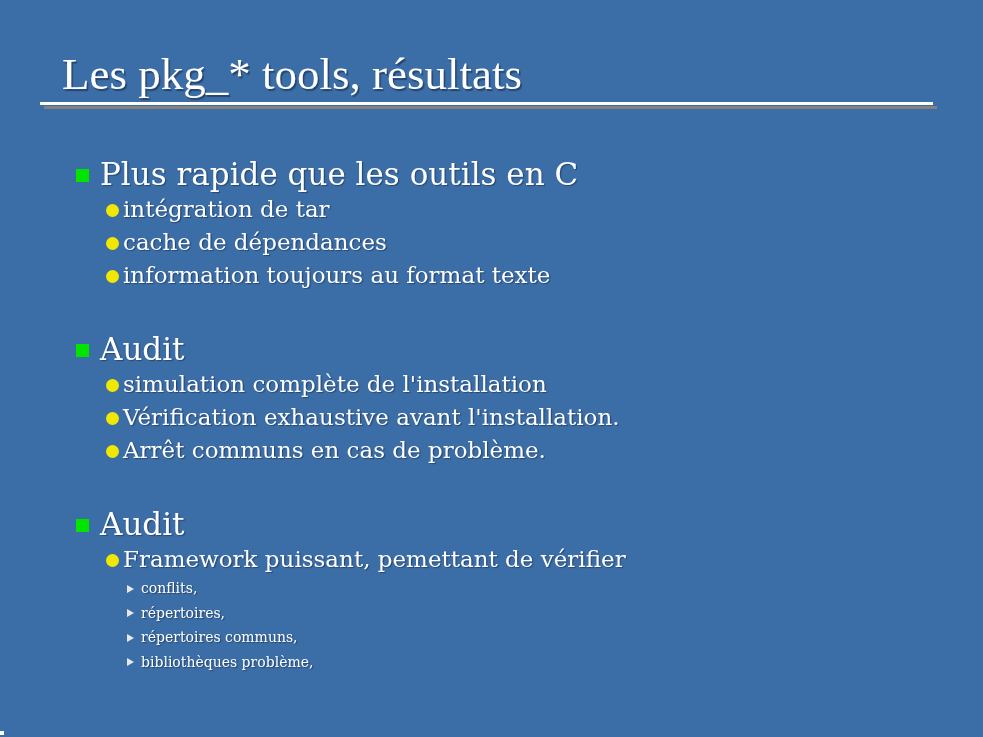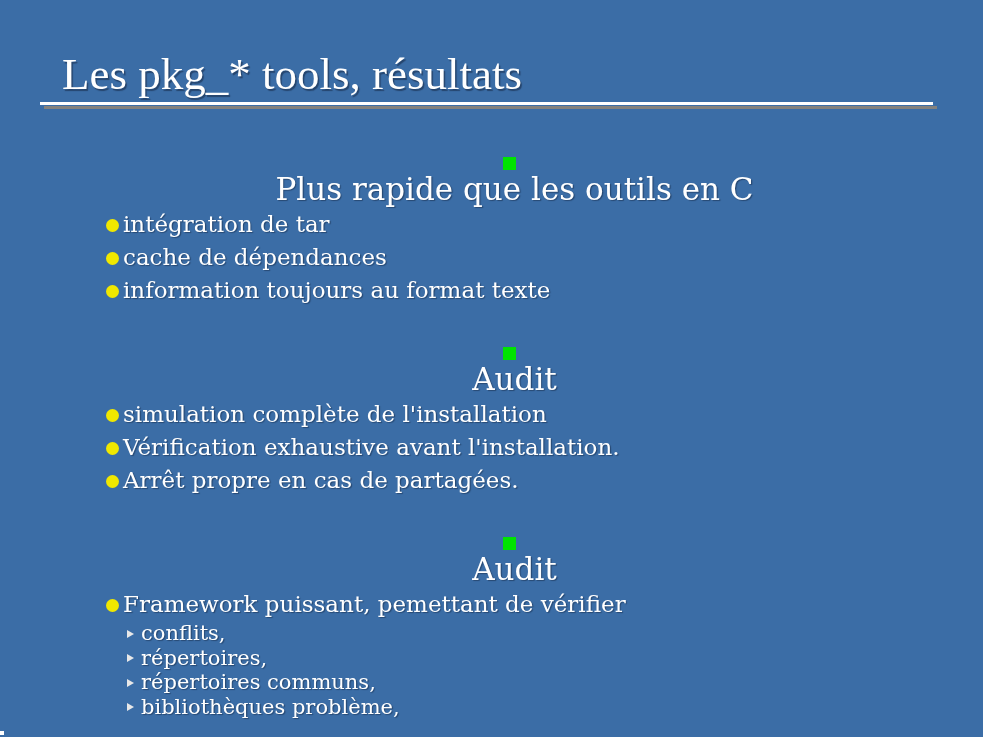--- a/index.html
+++ b/index.html
@@ -40,21 +40,20 @@
     position: absolute;
     left: 76px; top: 155px; right: 30px;
     text-shadow: 1.2px 1.2px 1px rgba(10, 20, 40, 0.40);
   }
   .section + .section { margin-top: 38px; }
 
   .l1 {
     display: flex; align-items: center;
     font-size: 31px; line-height: 38px;
     white-space: nowrap;
-    flex-direction: column;
   }
   .sq {
     width: 13px; height: 13px; flex: none;
     margin-right: 11px; margin-top: 2px;
     background: var(--bullet_square, #00e400);
   }
 
   .l2 {
     display: flex; align-items: center;
     font-size: 23px; line-height: 33px;
@@ -64,21 +63,21 @@
   }
   .dot {
     width: 13px; height: 13px; flex: none;
     border-radius: 50%;
     margin-right: 4px; margin-top: 1px;
     background: var(--bullet_circle, #f0e800);
   }
 
   .l3 {
     display: flex; align-items: center;
-    font-size: 21px; line-height: 24.5px;
+    font-size: 14px; line-height: 24.5px;
     margin-left: 51px;
     white-space: nowrap;
   }
   .tri {
     width: 0; height: 0; flex: none;
     border-left: 7px solid var(--triangle, #e8e8e8);
     border-top: 4.5px solid transparent;
     border-bottom: 4.5px solid transparent;
     margin-right: 7px; margin-top: 1px;
   }
@@ -128,21 +127,21 @@
       <div class="l2">
         <span class="dot"></span>
         <span>simulation complète de l'installation</span>
       </div>
       <div class="l2">
         <span class="dot"></span>
         <span>Vérification exhaustive avant l'installation.</span>
       </div>
       <div class="l2">
         <span class="dot"></span>
-        <span>Arrêt propre en cas de partagées.</span>
+        <span>Arrêt communs en cas de problème.</span>
       </div>
     </div>
 
     <div class="section">
       <div class="l1">
         <span class="sq"></span>
         <span>Audit</span>
       </div>
       <div class="l2">
         <span class="dot"></span>

